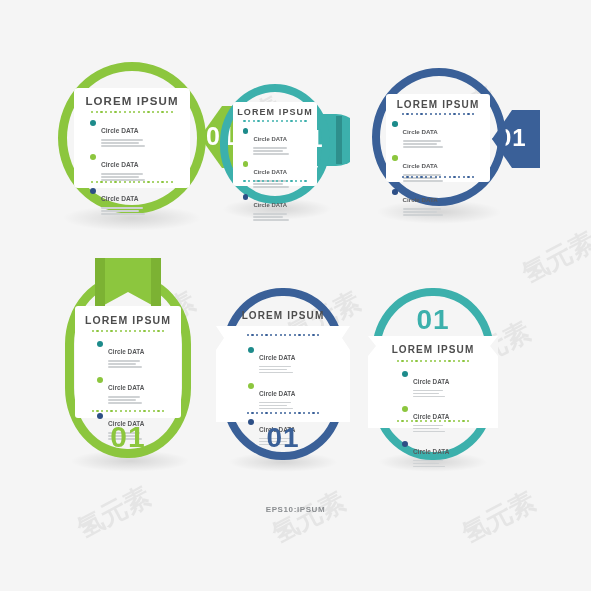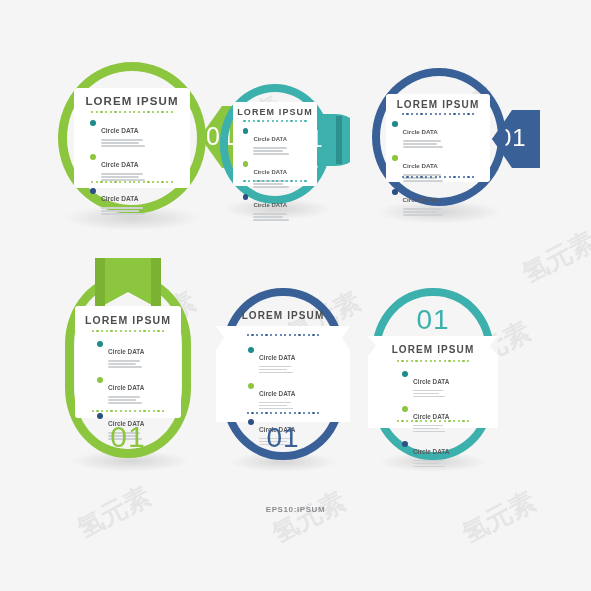--- a/index.html
+++ b/index.html
@@ -57,21 +57,21 @@
   }
   .isub{margin-top:2px;}
   .isub span{
     display:block;
     background:#cfd2d4;
     height:1.4px;
     margin-bottom:1.6px;
     border-radius:1px;
   }
   .num{
-    font-weight:normal;
+    font-weight:bold;
     letter-spacing:1px;
     line-height:1;
     white-space:nowrap;
   }
   .tab{position:absolute;}
   .footer{
     position:absolute;
     width:100%;
     text-align:center;
     color:#8a8d90;

